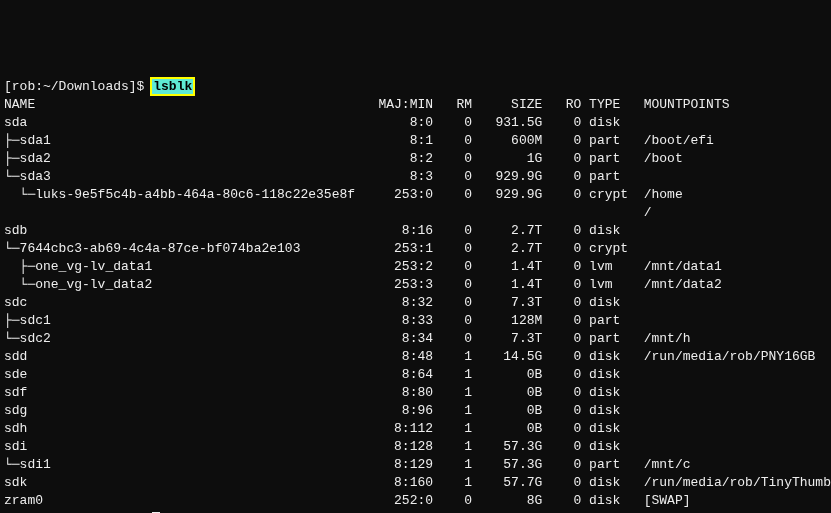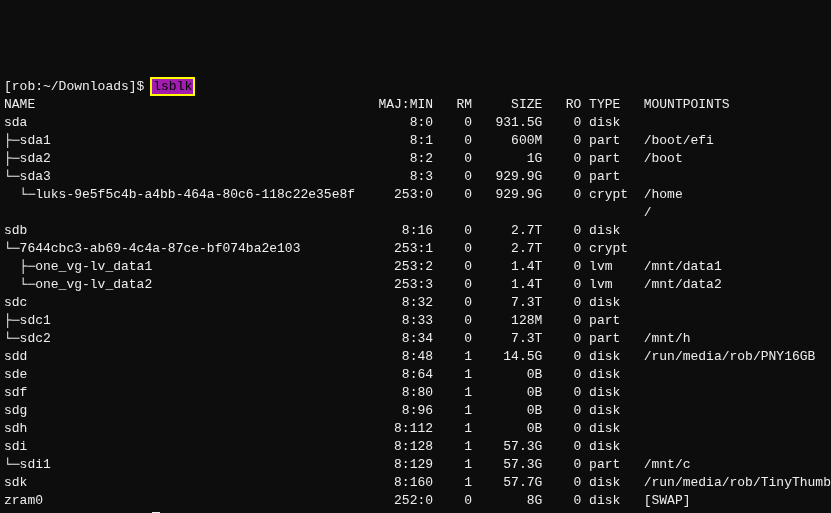--- a/index.html
+++ b/index.html
@@ -9,24 +9,25 @@
     font-family: "Consolas", "Courier New", monospace;
     font-size: 13px;
     line-height: 18px;
     padding: 6px 4px;
     width: 831px;
     height: 513px;
     white-space: pre;
     overflow: hidden;
   }
   .highlight {
-    background: #a21caf;
+    background: #5eead4;
     color: #000000;
     outline: 2px solid #ffff00;
     padding: 0 1px;
+    font-weight: bold;
   }
   .row { white-space: pre; }
   .cursor {
     display:inline-block;
     width:8px; height:14px;
     background:#eeeeee;
     vertical-align: text-bottom;
   }
 </style>
 </head>

